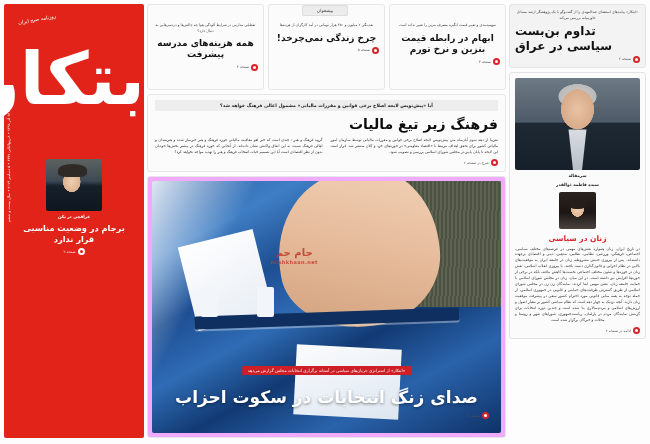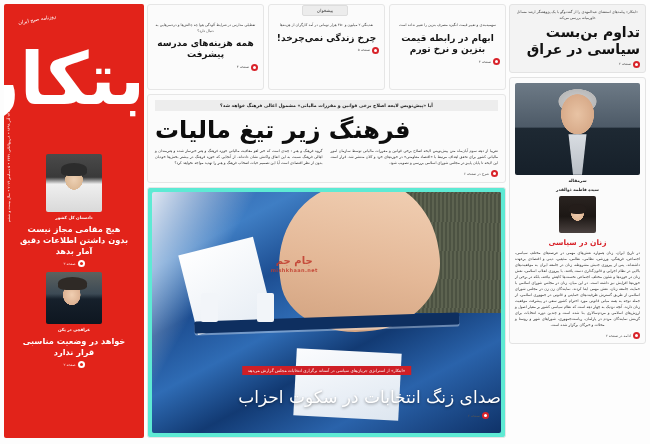--- a/index.html
+++ b/index.html
@@ -44,24 +44,24 @@
 
   .kicker {
     font-size: 3.6px;
     line-height: 1.55;
     color: #3a3a3a;
     text-align: center;
     letter-spacing: 0;
   }
 
   .hl-lg {
-    font-size: 14px;
+    font-size: 12px;
     font-weight: bold;
     color: #121212;
-    text-align: right;
+    text-align: left;
     line-height: 1.2;
     margin-top: 3px;
   }
 
   .more {
     display: flex;
     align-items: center;
     gap: 2px;
     margin-top: 3px;
   }
@@ -204,44 +204,44 @@
   .lead-kicker {
     background: #ededed;
     font-size: 4.6px;
     color: #1c1c1c;
     text-align: center;
     padding: 3px 4px;
     font-weight: bold;
   }
 
   .lead-title {
-    font-size: 24px;
+    font-size: 14px;
     font-weight: bold;
     color: #0d0d0d;
-    text-align: left;
+    text-align: right;
     margin: 6px 0 6px 0;
     line-height: 1.1;
   }
 
   .lead-cols {
     display: flex;
     flex-direction: row;
     gap: 8px;
   }
   .lead-col {
     flex: 1 1 0;
     font-size: 3.7px;
     line-height: 1.62;
     color: #2e2e2e;
     text-align: justify;
   }
 
   .main-photo-box {
     flex: 1 1 auto;
-    background: #5eead4;
+    background: #f0abfc;
     border: 1px solid #e6e6e6;
     border-radius: 3px;
     padding: 4px;
     position: relative;
     min-height: 0;
   }
 
   .main-photo {
     width: 100%;
     height: 100%;
@@ -313,23 +313,24 @@
     color: #fff;
     font-size: 4.2px;
     padding: 2px 6px;
     white-space: nowrap;
   }
 
   .photo-hl {
     position:absolute;
     left: 0; right: 0;
     bottom: 26px;
+    text-align: center;
     color: #ffffff;
     font-size: 17px;
-    font-weight: normal;
+    font-weight: bold;
     text-shadow: 0 1px 3px rgba(0,0,0,.45);
   }
 
   .photo-more {
     position:absolute;
     right: 12px;
     bottom: 14px;
   }
 
   
@@ -539,36 +540,27 @@
 
   <div class="left-rail">
 
     <div class="datestrip">پنجشنبه ۱۴ آذر ۱۳۹۸  •  ۸ ربیع‌الثانی ۱۴۴۱  •  ۵ دسامبر ۲۰۱۹  •  سال بیست و ششم</div>
 
     <div class="logo-area">
       <div class="logo-sub">روزنامه صبح ایران</div>
       <div class="logo-word">ابتکار</div>
     </div>
 
-    <div class="rail-item">
-      <div class="rail-photo1"></div>
-      <div class="rail-cap">دادستان کل کشور</div>
-      <div class="rail-hl">هیچ مقامی مجاز نیست بدون داشتن اطلاعات دقیق آمار بدهد</div>
-      <div class="more rail-more">
-        <span class="more-dot"></span>
-        <span class="more-text">صفحه ۳</span>
-      </div>
-    </div>
 
     <div class="rail-gap"></div>
 
     <div class="rail-item">
       <div class="rail-photo2"></div>
       <div class="rail-cap">عراقچی در پکن</div>
-      <div class="rail-hl">خواهد در وضعیت مناسبی قرار ندارد</div>
+      <div class="rail-hl">برجام در وضعیت مناسبی قرار ندارد</div>
       <div class="more rail-more">
         <span class="more-dot"></span>
         <span class="more-text">صفحه ۲</span>
       </div>
     </div>
   </div>
 
 </div>
 
 </body></html>

